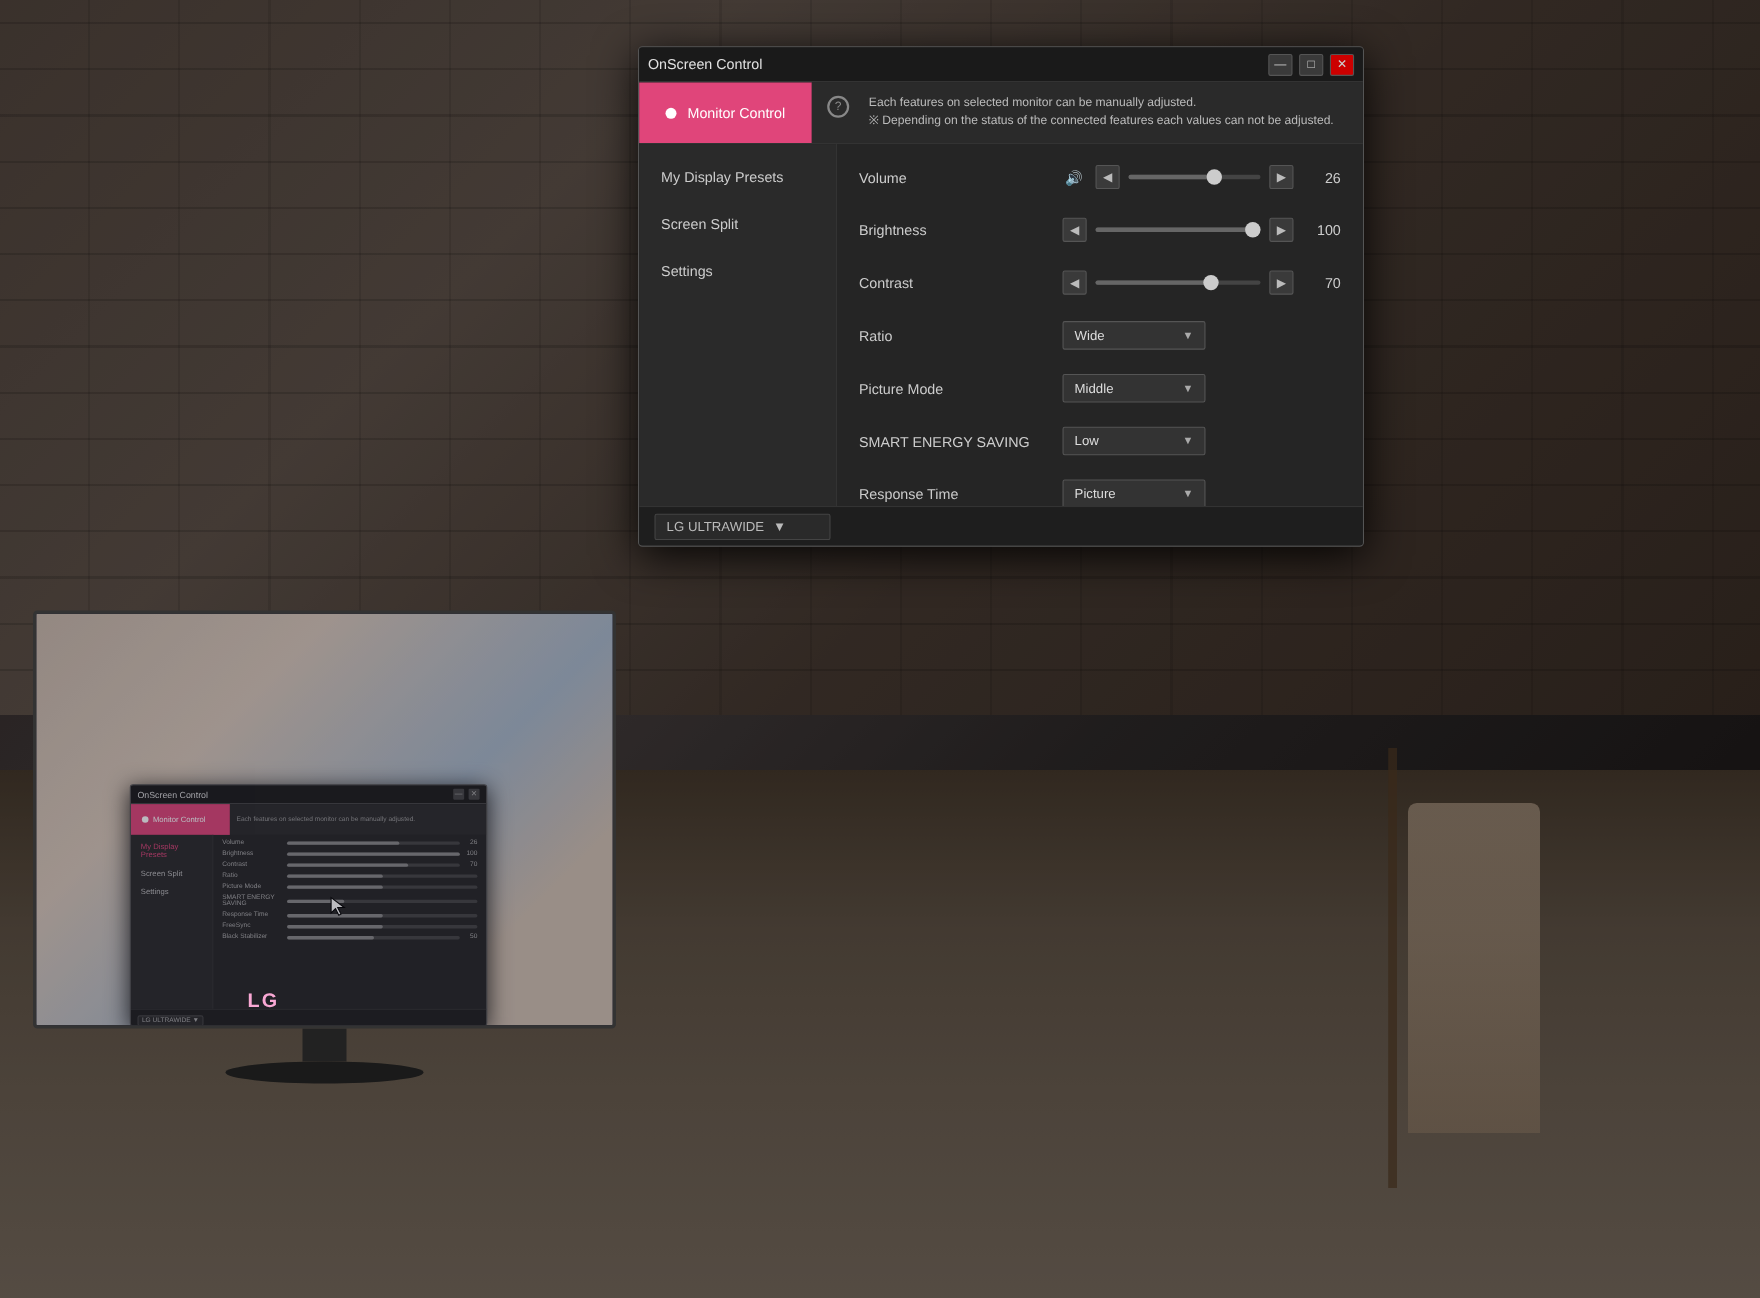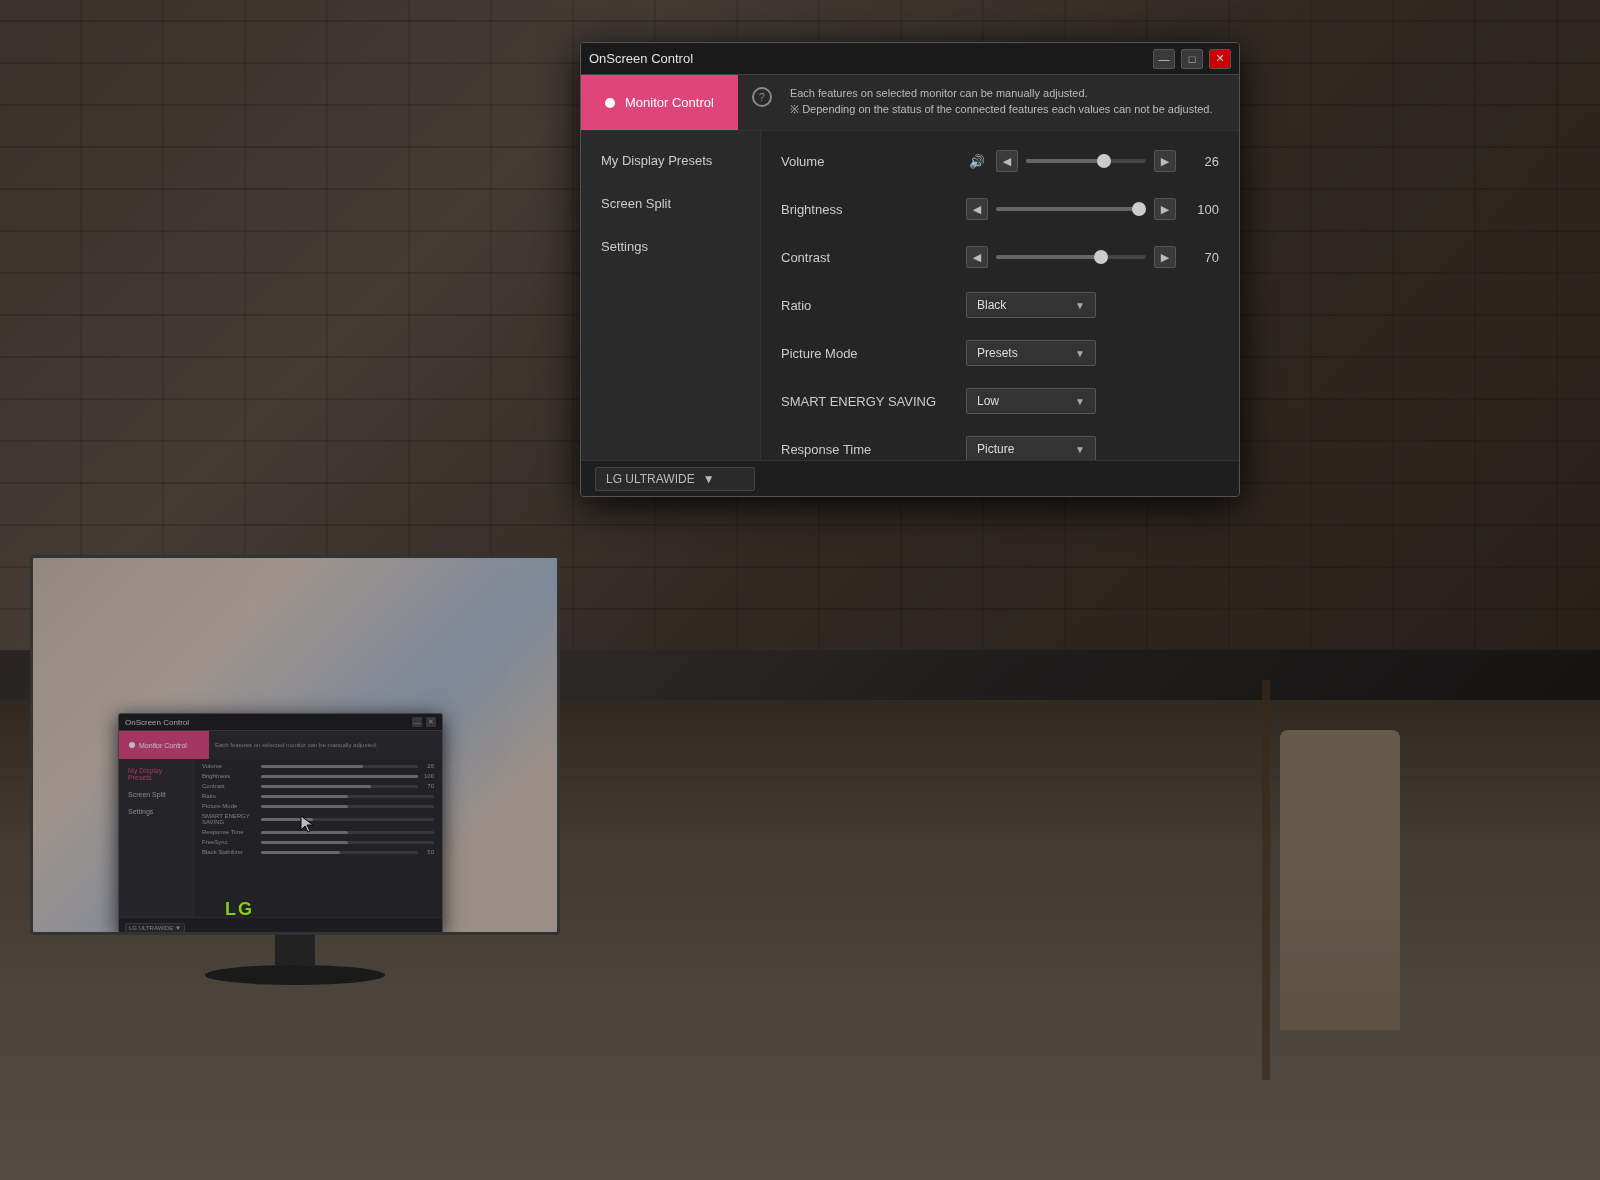--- a/index.html
+++ b/index.html
@@ -658,21 +658,21 @@
         <svg class="cursor-arrow" viewBox="0 0 20 20" xmlns="http://www.w3.org/2000/svg">
           <polygon points="2,2 2,16 6,12 9,18 11,17 8,11 14,11" fill="white" stroke="black" stroke-width="1"></polygon>
         </svg>
       </div>
     </div>
   </div>
   <div class="monitor-base-neck"></div>
   <div class="monitor-base"></div>
 </div>
 
-<div style="position:absolute; bottom:260px; left:225px; color:#84cc16; font-size:18px; font-weight:bold; letter-spacing:2px;">LG</div>
+<div style="position:absolute; bottom:260px; left:225px; color:#f9a8d4; font-size:18px; font-weight:bold; letter-spacing:2px;">LG</div>
 
 <div class="main-osc">
 
   <div class="main-osc-titlebar">
     <span class="main-osc-title">OnScreen Control</span>
     <div class="main-osc-window-btns">
       <div class="main-win-btn">—</div>
       <div class="main-win-btn">□</div>
       <div class="main-win-btn" style="background:#c00;">✕</div>
     </div>
@@ -740,29 +740,29 @@
             <div class="ctrl-slider-thumb" style="left:calc(70% - 7px);"></div>
           </div>
           <div class="ctrl-arrow-btn">▶</div>
           <span class="ctrl-value">70</span>
         </div>
       </div>
 
       <div class="control-row">
         <span class="ctrl-label">Ratio</span>
         <div class="ctrl-dropdown">
-          <span>Black</span>
+          <span>Wide</span>
           <span class="ctrl-dropdown-arrow">▼</span>
         </div>
       </div>
 
       <div class="control-row">
         <span class="ctrl-label">Picture Mode</span>
         <div class="ctrl-dropdown">
-          <span>Presets</span>
+          <span>Middle</span>
           <span class="ctrl-dropdown-arrow">▼</span>
         </div>
       </div>
 
       <div class="control-row">
         <span class="ctrl-label">SMART ENERGY SAVING</span>
         <div class="ctrl-dropdown">
           <span>Low</span>
           <span class="ctrl-dropdown-arrow">▼</span>
         </div>

